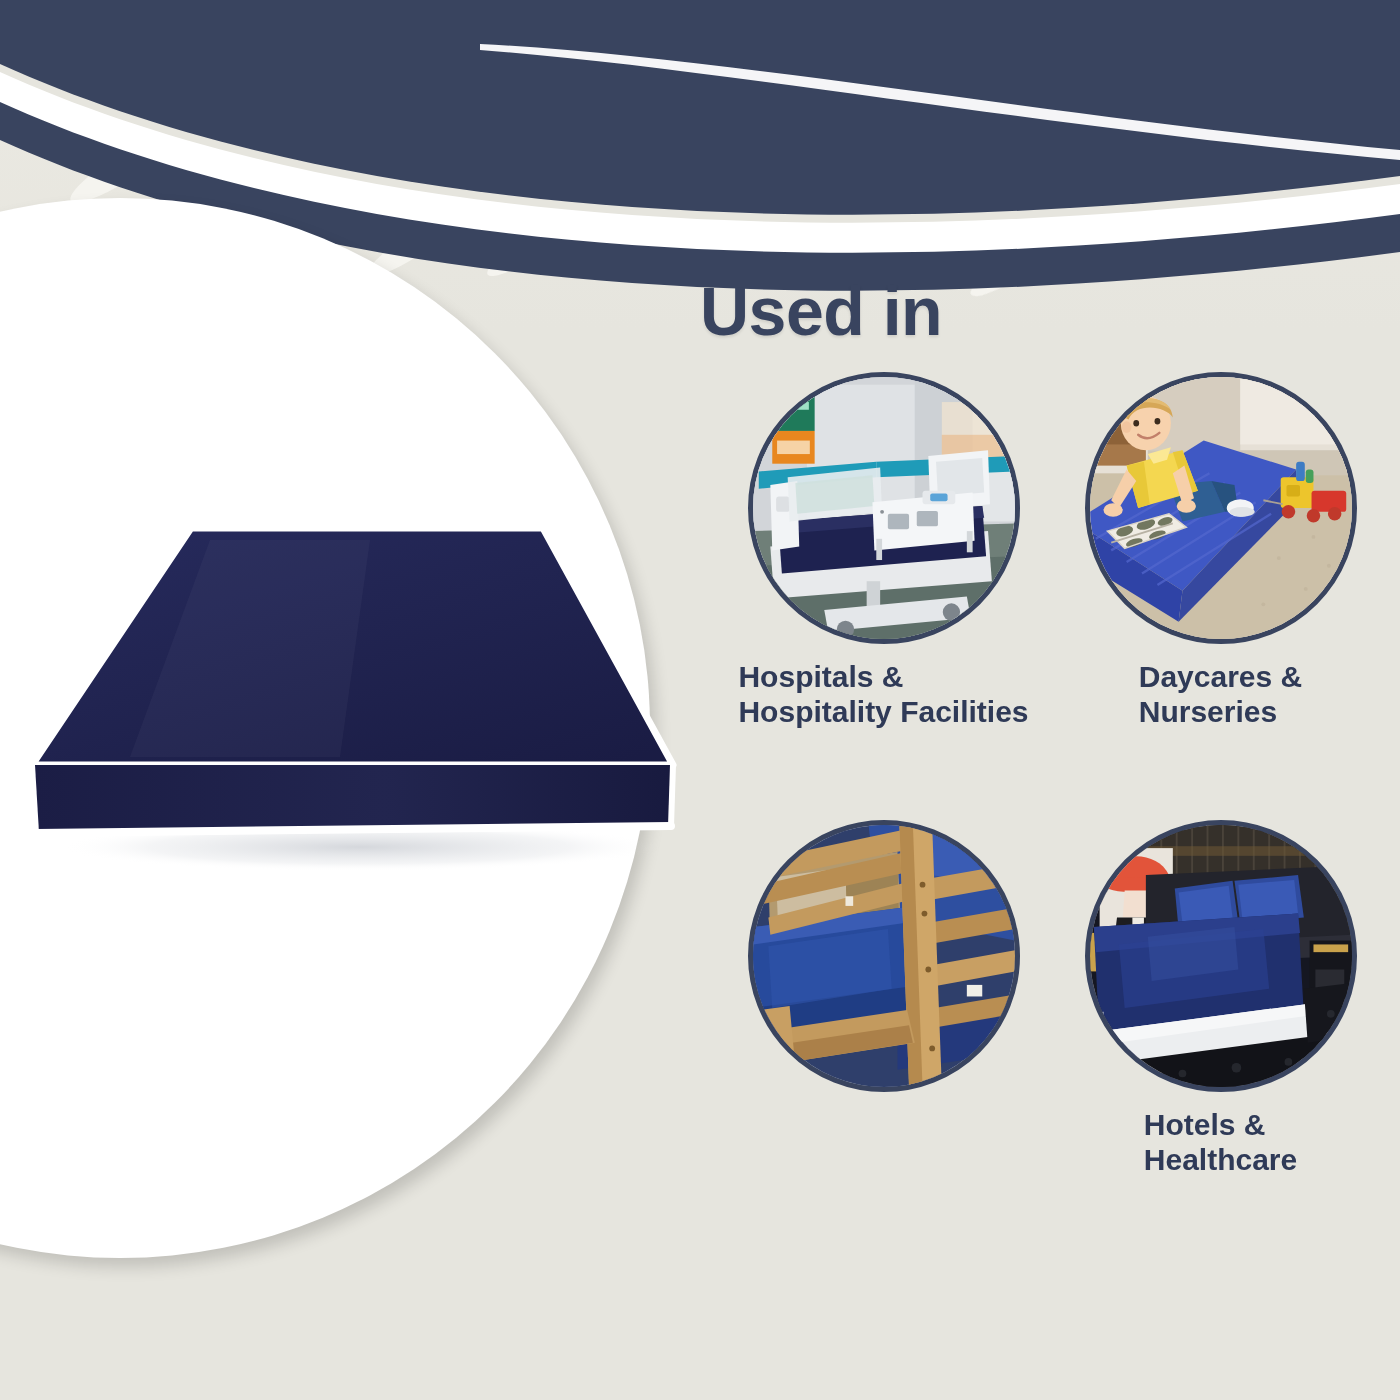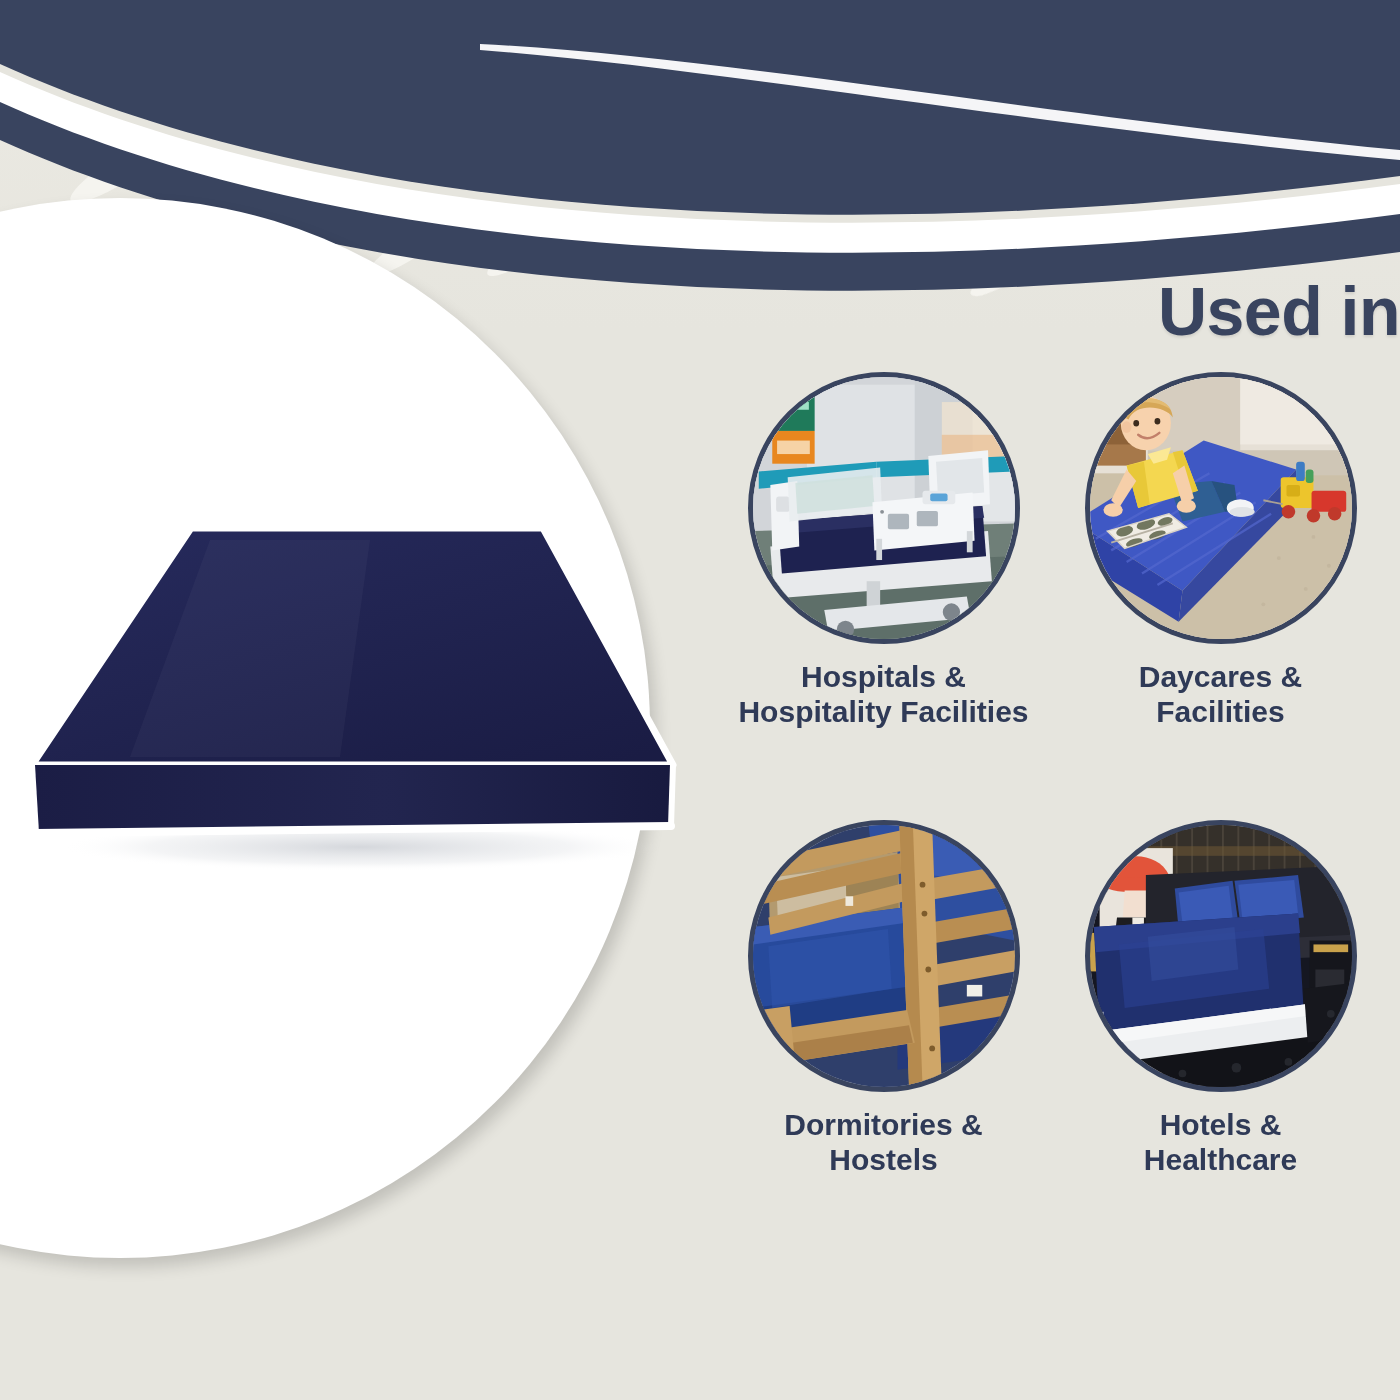--- a/index.html
+++ b/index.html
@@ -30,21 +30,21 @@
     position:absolute;
     left:10px; top:495px;
     width:690px; height:380px;
   }
 
   
   .used-in-title {
     position:absolute;
     left:700px; top:272px;
     width:700px;
-    text-align:right;
+    text-align:left;
     font-size:68px;
     font-weight:bold;
     color:#39445f;
     letter-spacing:-0.5px;
     font-family:"Liberation Sans", sans-serif;
     text-shadow:0 2px 3px rgba(0,0,0,0.10);
   }
 
   .use-grid {
     position:absolute;
@@ -64,21 +64,21 @@
     border:5px solid #39445f;
     overflow:hidden;
     position:relative;
     background:#c9ccd2;
     flex:0 0 auto;
   }
   .use-circle svg { display:block; width:100%; height:100%; }
 
   .use-label {
     margin-top:16px;
-    text-align:center;
+    text-align:left;
     font-size:30px;
     line-height:1.16;
     font-weight:bold;
     color:#2f3a57;
     font-family:"Liberation Sans", sans-serif;
     max-width:330px;
   }
 </style>
 </head>
 <body>
@@ -325,21 +325,21 @@
           <rect x="214" y="88" width="9" height="20" rx="3" fill="#3e7cc4"></rect>
           <rect x="224" y="96" width="8" height="14" rx="3" fill="#46a05a"></rect>
           <circle cx="206" cy="140" r="7" fill="#c0392b"></circle>
           <circle cx="232" cy="144" r="7" fill="#c0392b"></circle>
           <circle cx="254" cy="142" r="7" fill="#c0392b"></circle>
           <path d="M180,128 L200,132" stroke="#a9a094" stroke-width="2" fill="none"></path>
         </svg>
       </div>
       <div class="use-label">
         <div>Daycares &amp;</div>
-        <div>Facilities</div>
+        <div>Nurseries</div>
       </div>
     </div>
 
     <div class="use-cell">
       <div class="use-circle">
         <svg viewBox="0 0 272 272" preserveAspectRatio="xMidYMid slice">
           <rect x="0" y="0" width="272" height="272" fill="#2f3f6b"></rect>
 
           <path d="M120,0 L272,0 L272,120 L130,92 Z" fill="#2e4fa0"></path>
           <path d="M150,10 L272,8 L272,64 L156,48 Z" fill="#3a5cb4"></path>
@@ -374,24 +374,20 @@
           <circle cx="186" cy="232" r="3" fill="#7e5c2c"></circle>
 
           <path d="M0,216 L160,192 L168,226 L2,252 Z" fill="#c39a5e"></path>
           <path d="M0,232 L162,208 L166,226 L2,252 Z" fill="#ab8049"></path>
 
           <path d="M8,192 L38,188 L46,272 L14,272 Z" fill="#c89f63"></path>
 
           <rect x="222" y="166" width="16" height="12" fill="#f1efe8"></rect>
           <rect x="96" y="74" width="8" height="10" fill="#efe9dc"></rect>
         </svg>
-      </div>
-      <div class="use-label">
-        <div>Dormitories &amp;</div>
-        <div>Hostels</div>
       </div>
     </div>
 
     <div class="use-cell">
       <div class="use-circle">
         <svg viewBox="0 0 272 272" preserveAspectRatio="xMidYMid slice">
           <rect x="0" y="0" width="272" height="272" fill="#151722"></rect>
 
           <rect x="60" y="0" width="212" height="112" fill="#35302a"></rect>
           <g stroke="#4a433a" stroke-width="2">

